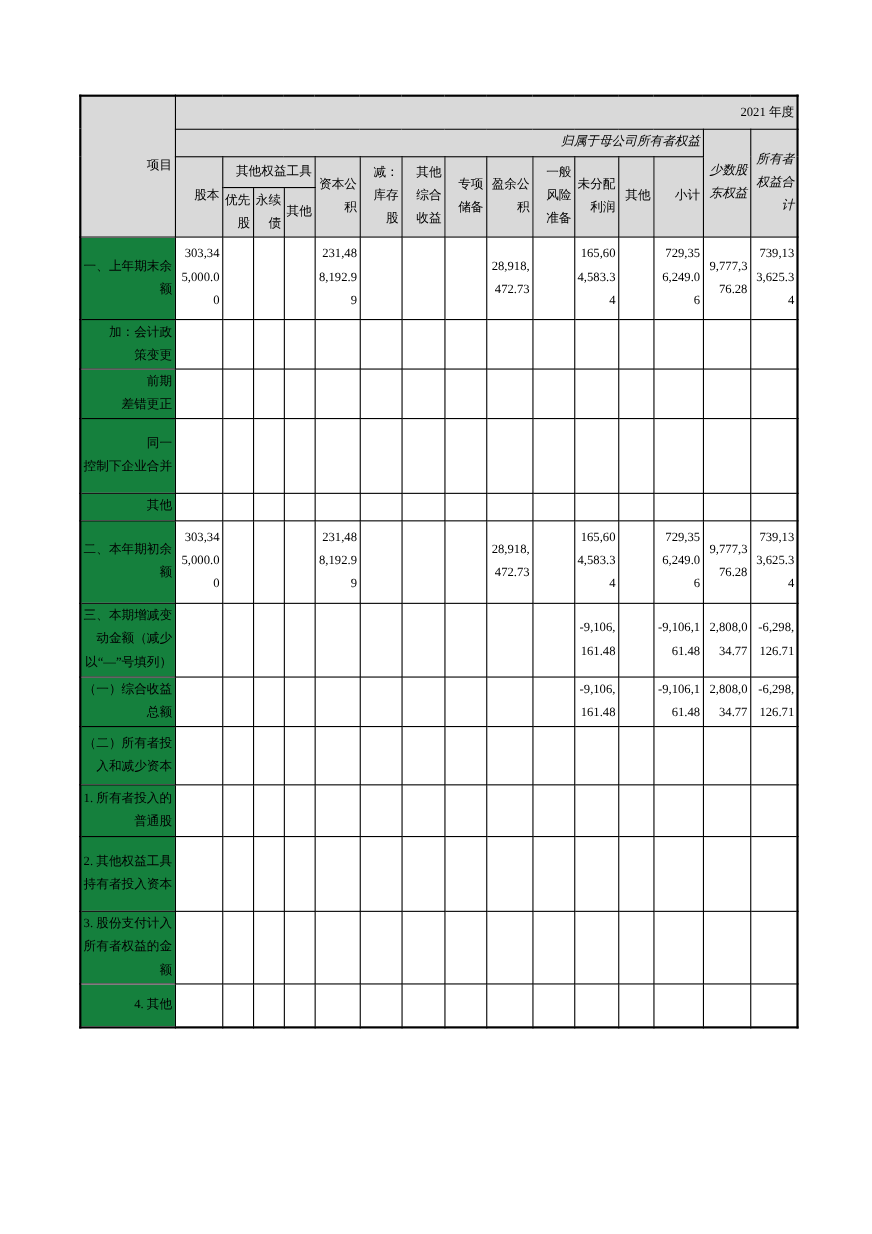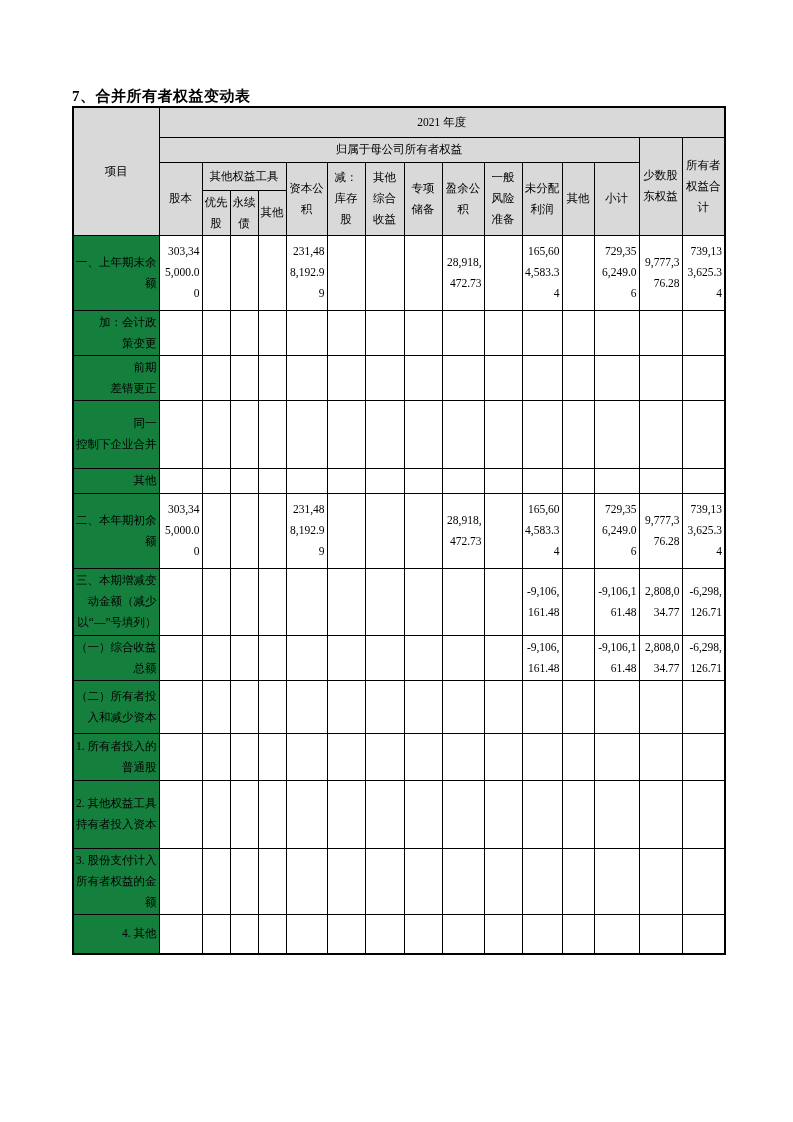--- a/index.html
+++ b/index.html
@@ -22,35 +22,34 @@
     width: 652px; border: 2px solid #000;
   }
   table.equity td {
     border: 1px solid #000;
     font-size: 11.5px; line-height: 21px;
     vertical-align: middle;
     padding: 1px 2px;
     word-break: break-all;
     overflow: hidden;
   }
-  td.hc { background: #d9d9d9; text-align: center; font-weight: normal; }
+  td.hc { background: #d9d9d9; text-align: right; font-weight: normal; }
   tr.h1 { height: 30px; }
-  tr.h2 { height: 25px; }
+  tr.h2 { height: 25px; font-style: italic; }
   tr.h3 { height: 28px; }
   tr.h4 { height: 42px; }
   td.label-cell { background: #15803d; text-align: right; }
   td.num-cell { text-align: right; }
   .indent-1 { text-indent: 13px; }
   .indent-2 { text-indent: 48px; }
 </style>
 </head>
 <body>
 
 <div class="page">
-  <h1 class="doc-title">7、合并所有者权益变动表</h1>
 
   <table class="equity">
     <colgroup>
       <col style="width:86px">
         <col style="width:43px">
         <col style="width:28px">
         <col style="width:28px">
       <col style="width:28px">
         <col style="width:41px">
         <col style="width:38px">

